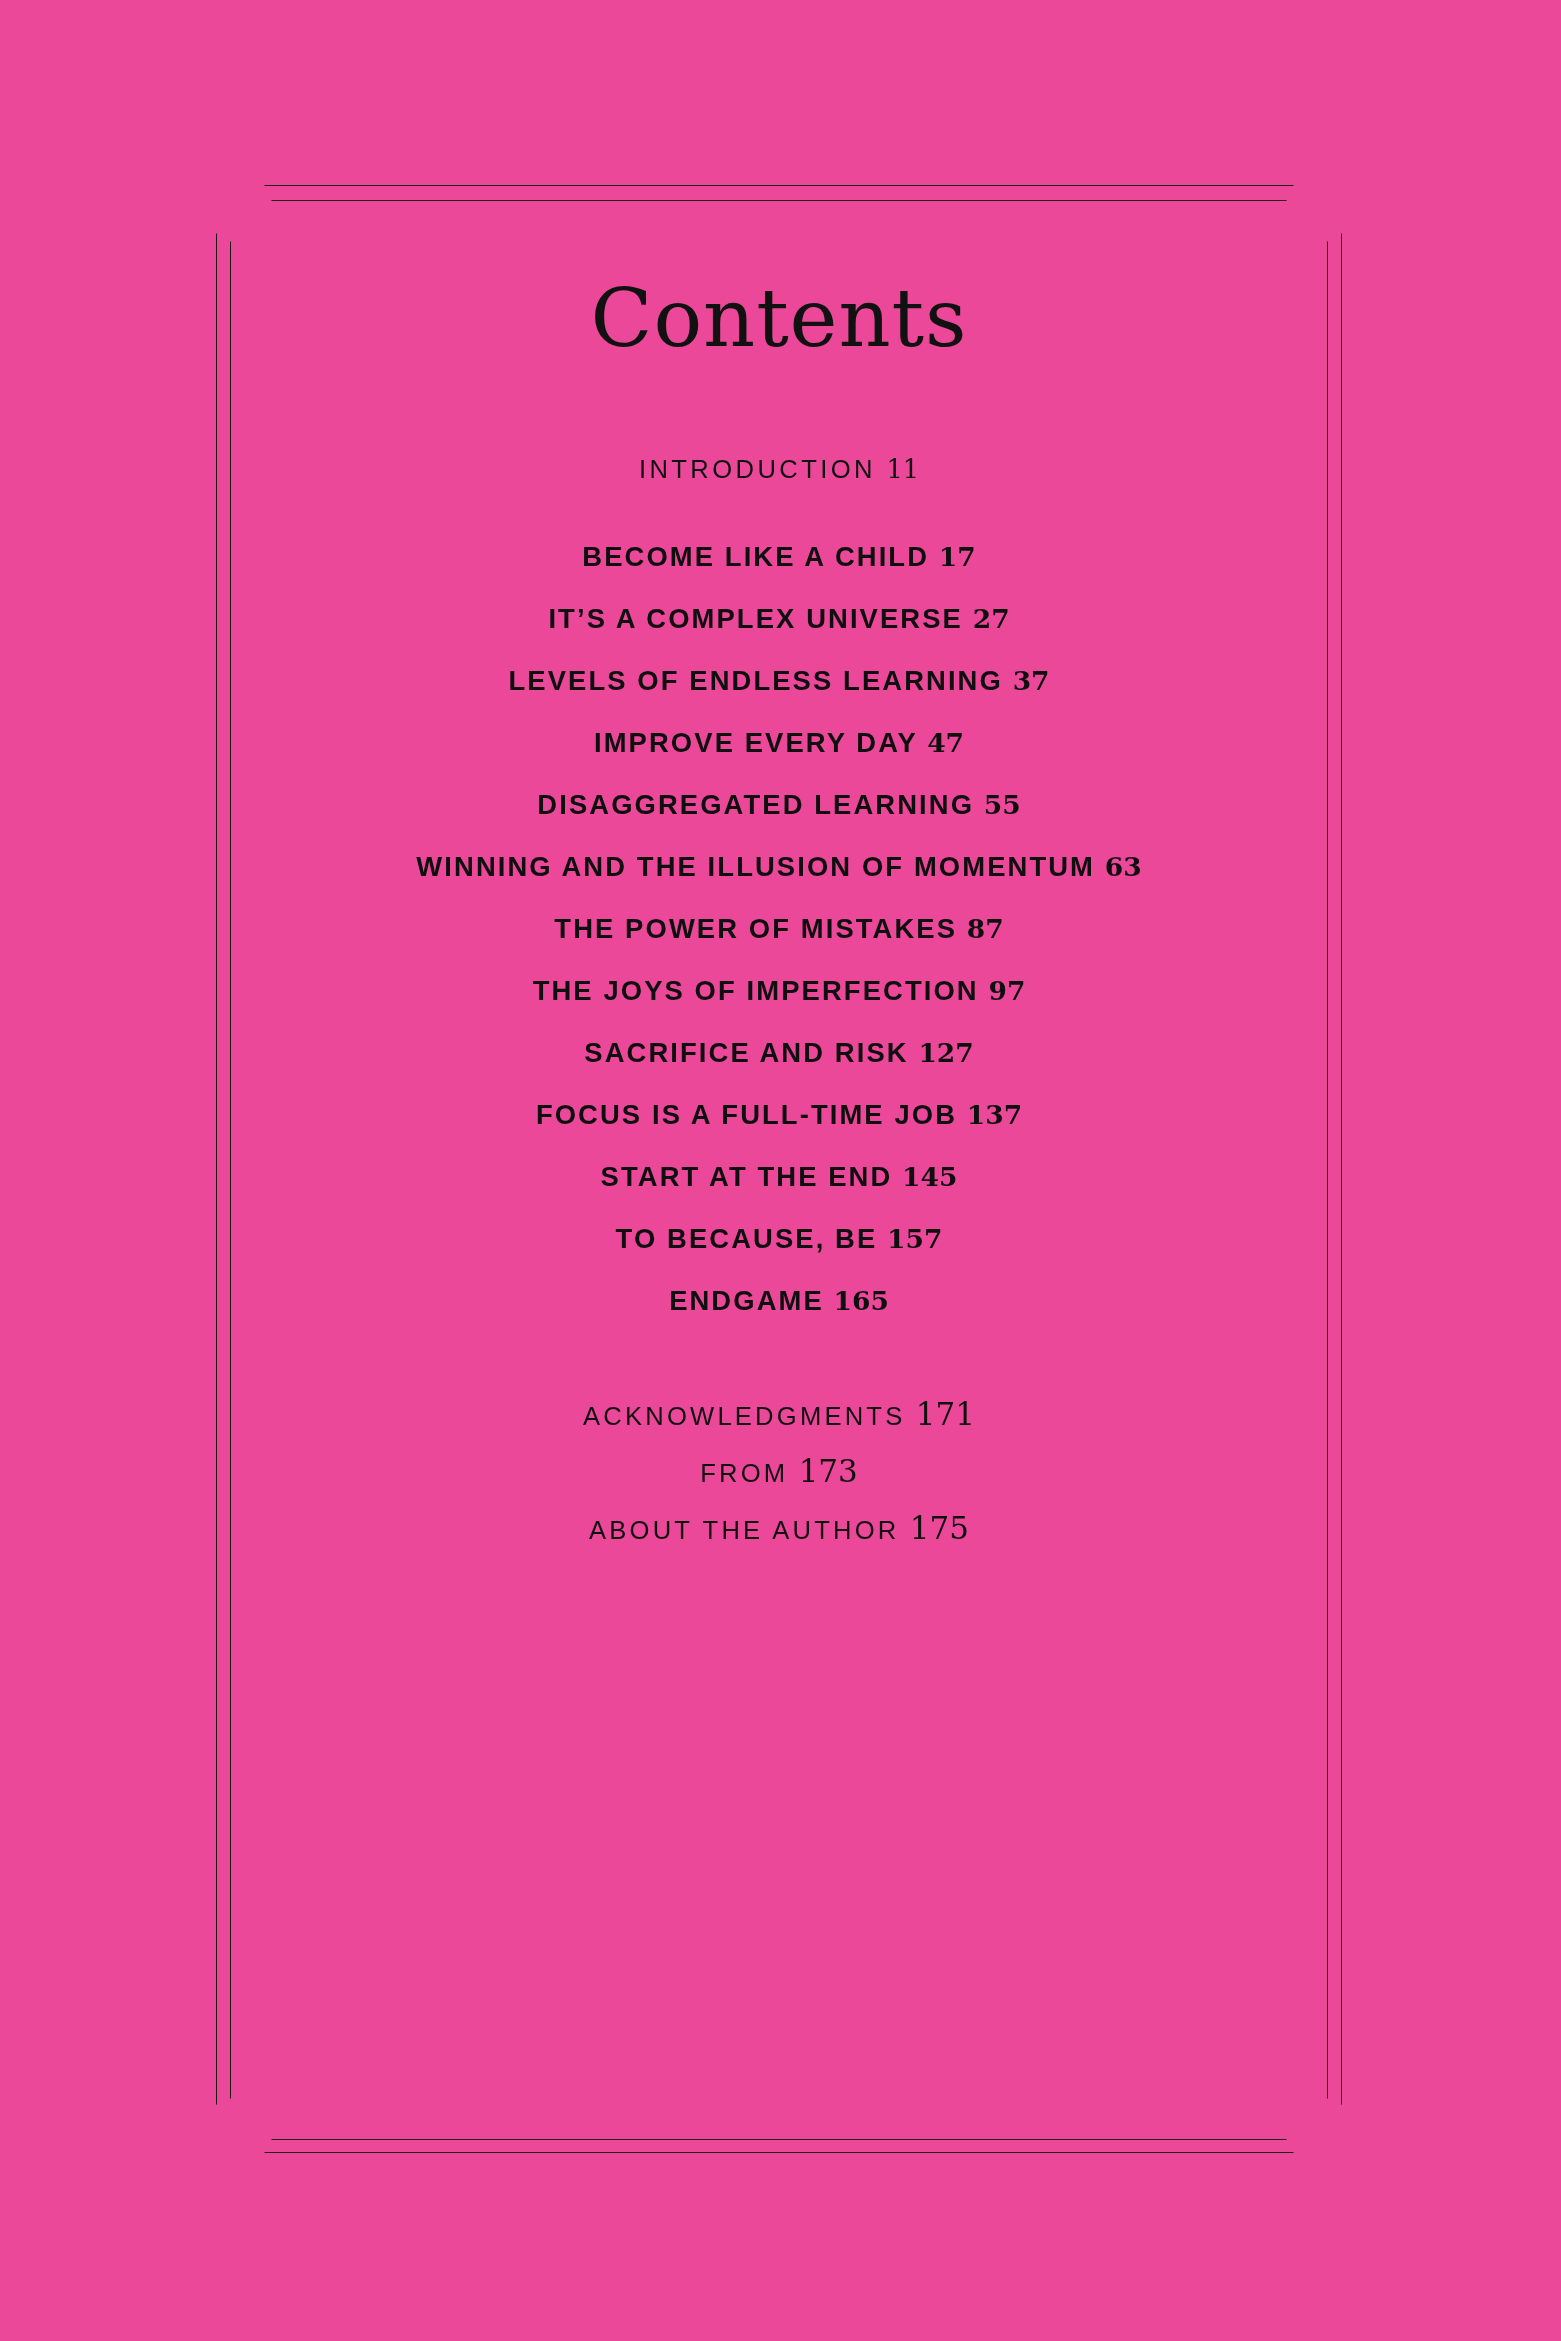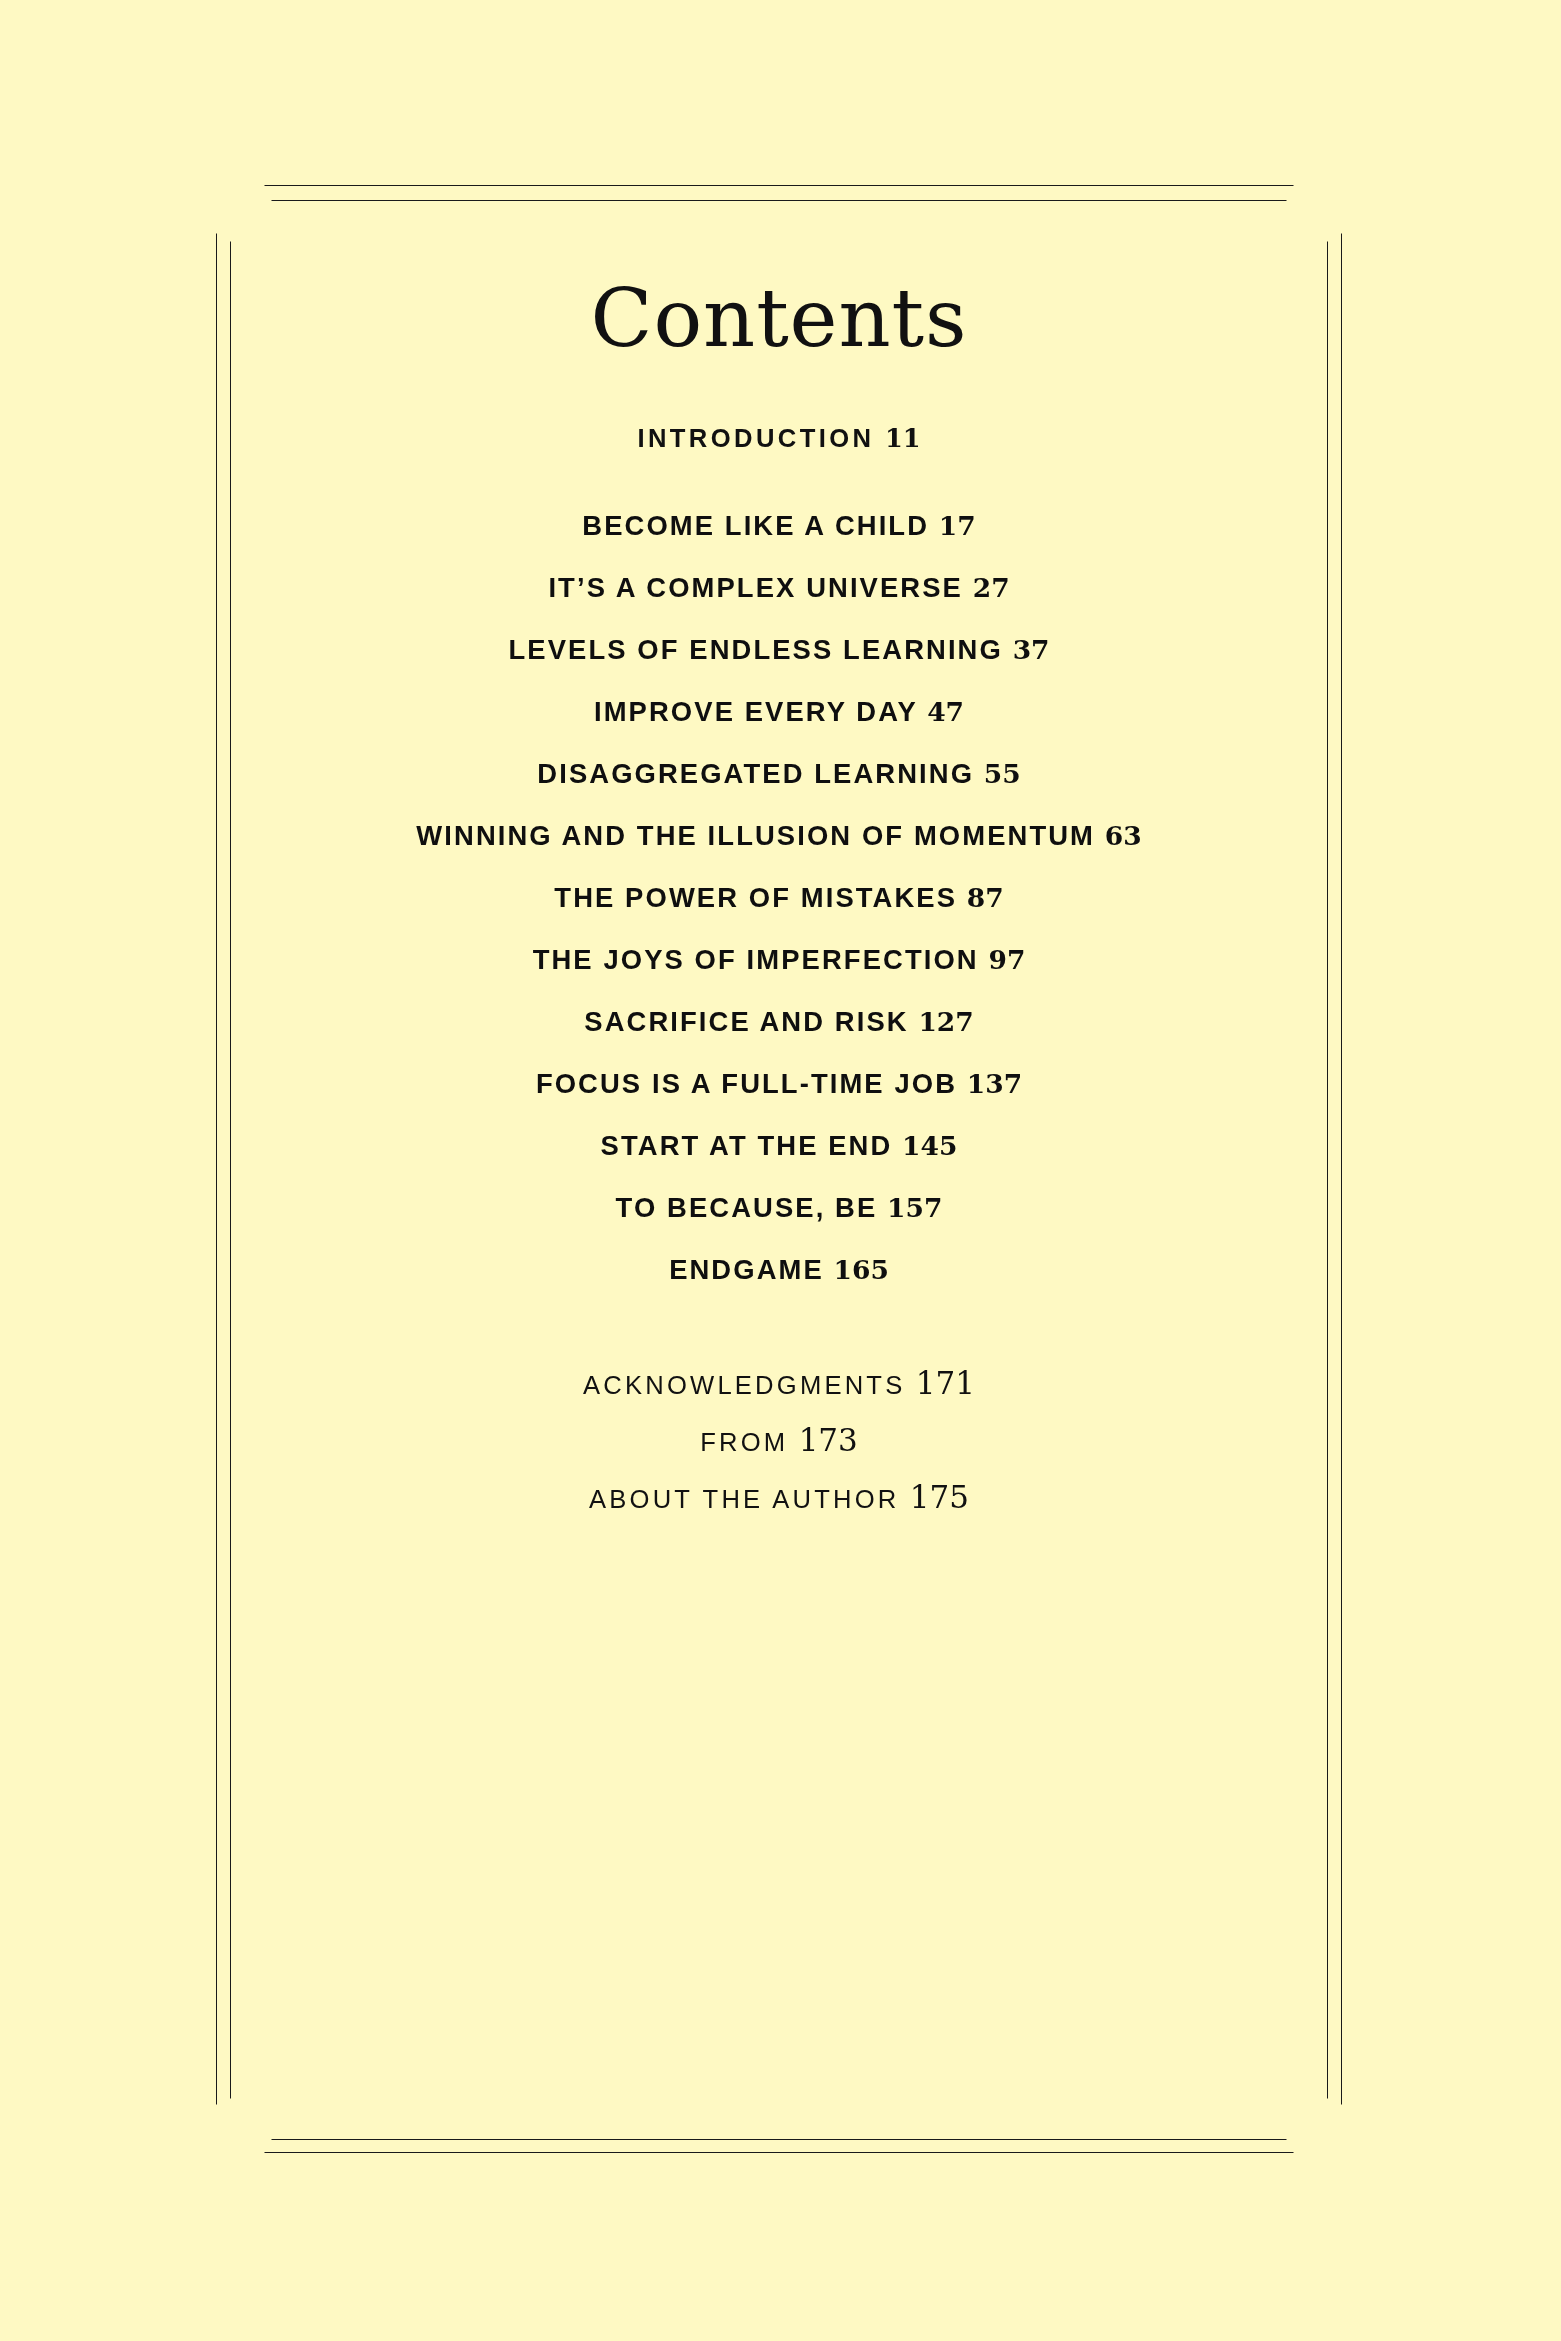--- a/index.html
+++ b/index.html
@@ -4,21 +4,21 @@
 <style>
   html, body {
     margin: 0;
     padding: 0;
     background: #ffffff;
   }
   .page {
     position: relative;
     width: 1561px;
     height: 2341px;
-    background: #fef9c3;
+    background: #ec4899;
     font-family: "Liberation Sans", sans-serif;
     color: #121212;
     overflow: hidden;
   }
 
   
   .frame-outer,
   .frame-inner {
     position: absolute;
     border: 1.9px solid #1a1a1a;
@@ -73,24 +73,24 @@
     font-family: "DejaVu Serif", serif;
     font-weight: 400;
     font-size: 81px;
     letter-spacing: 0.9px;
     margin-top: 78px;
     color: #111111;
     line-height: 1;
   }
 
   .front-matter {
-    margin-top: 64px;
+    margin-top: 95px;
     font-size: 25.6px;
     letter-spacing: 3.4px;
-    font-weight: 700;
+    font-weight: 400;
     color: #111111;
     text-align: left;
   }
 
   .chapters {
     margin-top: 57px;
     width: 100%;
     text-align: center;
   }
   .chapter-row {

